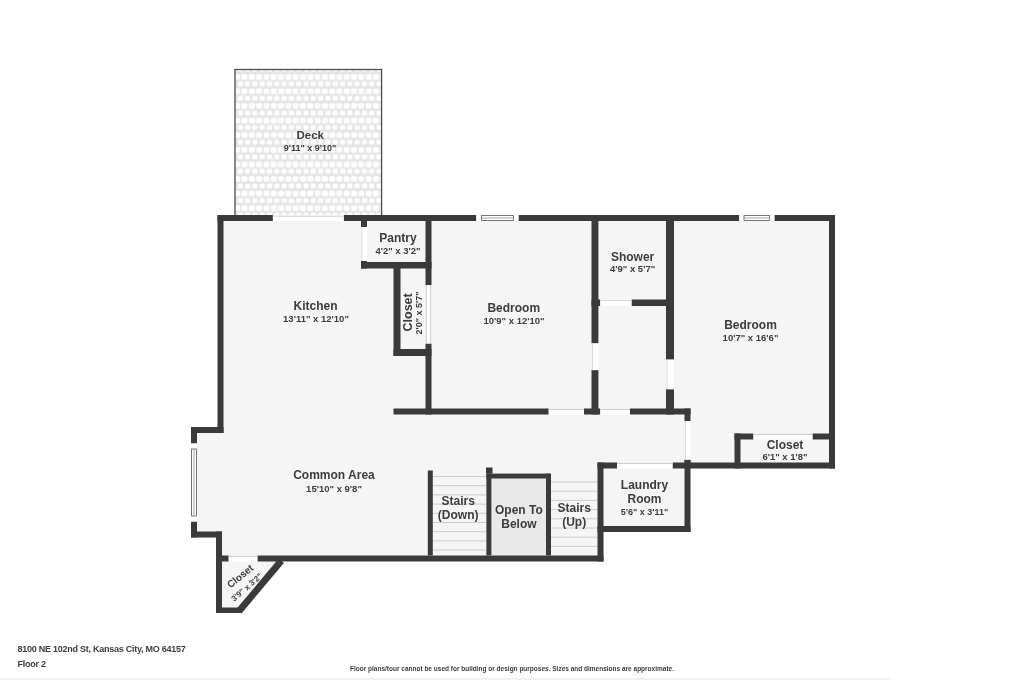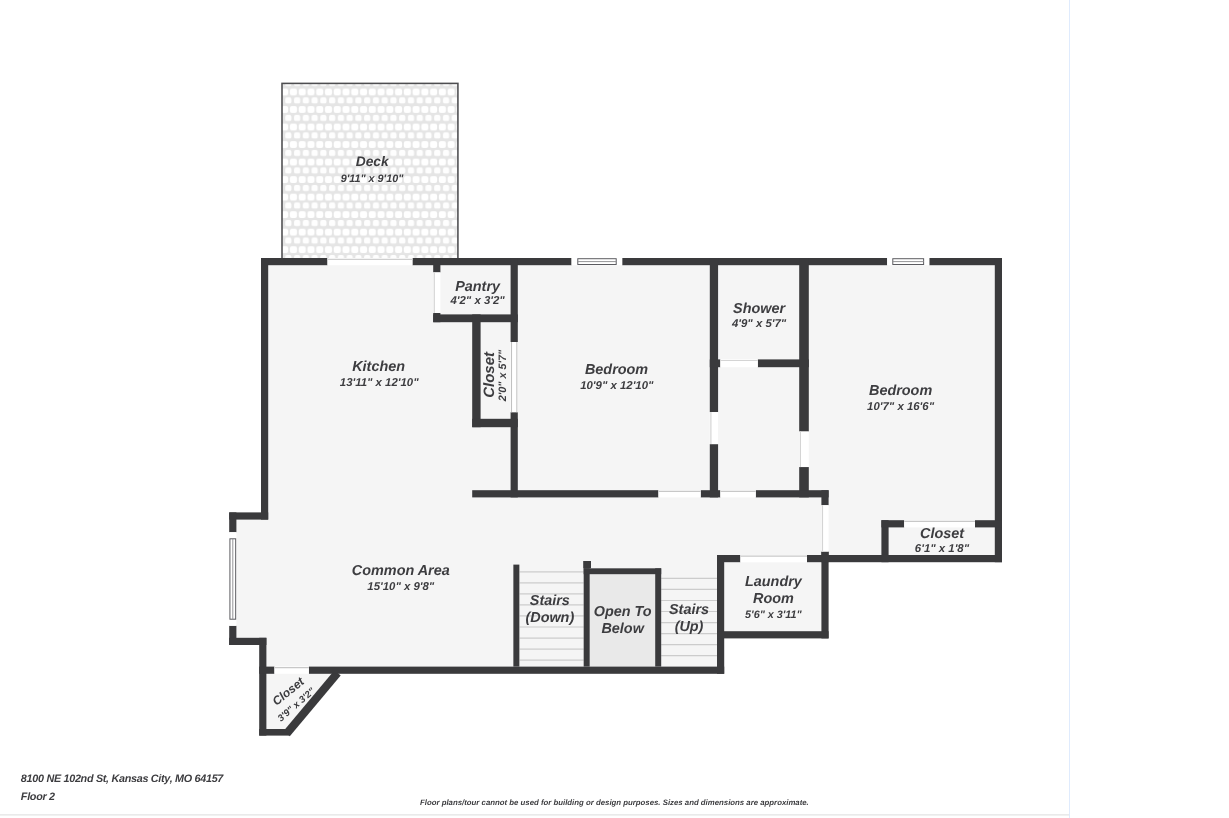--- a/index.html
+++ b/index.html
@@ -1,16 +1,16 @@
 <!DOCTYPE html>
 <html><head>
 <meta charset="utf-8">
 <style>
   html,body{margin:0;padding:0;background:#ffffff;}
-  .page{position:relative;width:891px;height:682px;background:#3b82f6;overflow:hidden;font-family:"Liberation Sans", sans-serif;font-style:italic;}
+  .page{position:relative;width:891px;height:682px;background:#fde047;overflow:hidden;font-family:"Liberation Sans", sans-serif;}
   svg text{font-family:"Liberation Sans", sans-serif;fill:#3d3d40;font-weight:bold;}
 </style>
 </head>
 <body>
 <div class="page">
 <svg width="1024" height="682" viewBox="0 0 1024 682">
 <defs>
   <pattern id="deckpat" width="7.3" height="14.6" patternUnits="userSpaceOnUse">
     <rect x="0" y="0" width="7.3" height="14.6" fill="#e5e5e5"></rect>
     <rect x="0.7" y="0.9" width="5.9" height="5.6" rx="1.6" fill="#ffffff"></rect>

